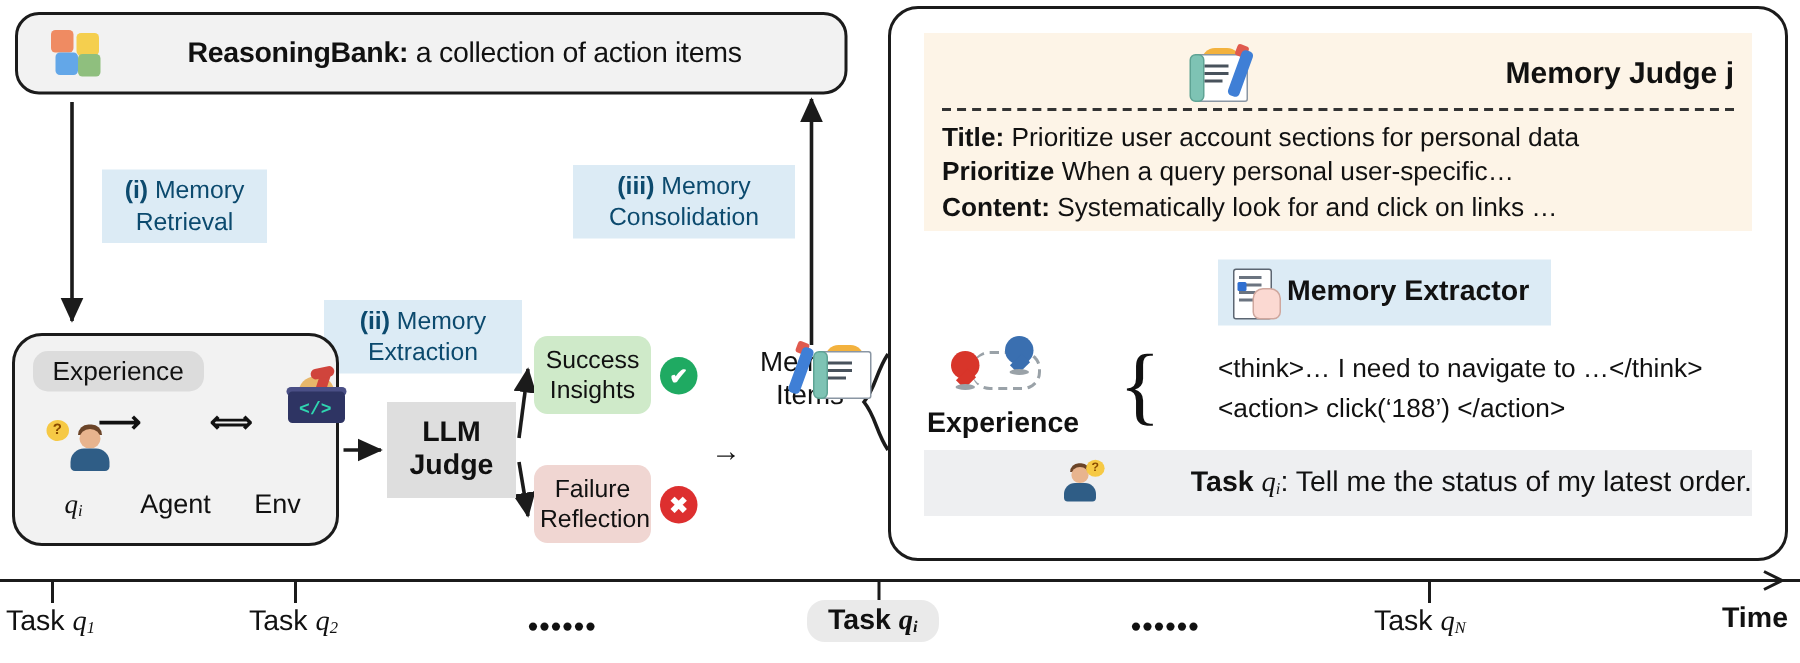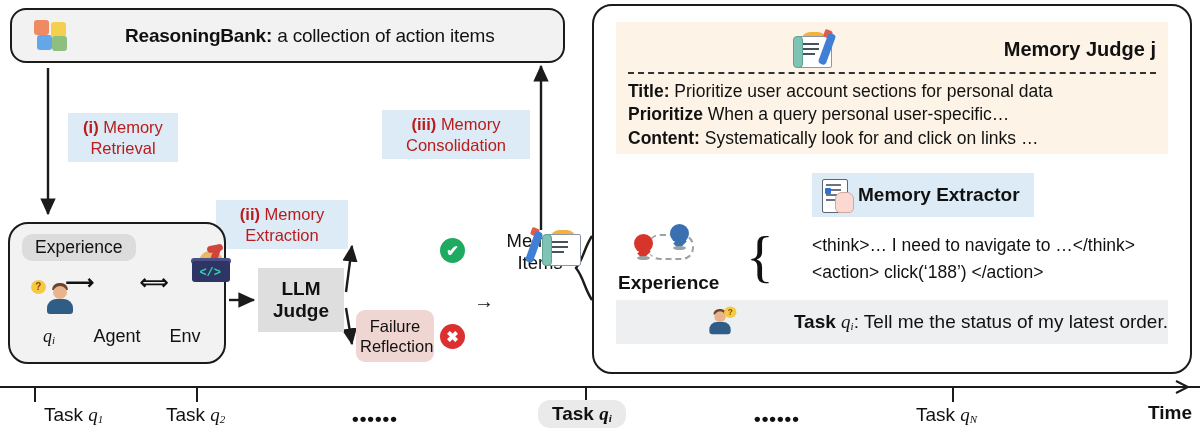--- a/index.html
+++ b/index.html
@@ -29,21 +29,21 @@
   
   .puzzle{position:relative;width:34px;height:32px;flex:none;}
   .puzzle i{position:absolute;width:15px;height:15px;border-radius:3px;display:block;}
   .puzzle i:nth-child(1){left:0;top:0;background:#ef8b62;}
   .puzzle i:nth-child(2){left:17px;top:2px;background:#f5cf4e;}
   .puzzle i:nth-child(3){left:3px;top:15px;background:#63a7e8;}
   .puzzle i:nth-child(4){left:18px;top:16px;background:#8fbf7e;}
 
   
   .bluelabel{
-    background:#dcebf5;color:#b91c1c;font-size:16.5px;line-height:1.25;
+    background:#dcebf5;color:#0c4a6e;font-size:16.5px;line-height:1.25;
     text-align:center;padding:4px 8px;box-sizing:border-box;
   }
   .bluelabel b{font-weight:bold;}
   #lbl-retrieval{left:68px;top:113px;width:110px;}
   #lbl-extraction{left:216px;top:200px;width:132px;}
   #lbl-consolidation{left:382px;top:110px;width:148px;}
 
   
   #experience-box{
     left:8px;top:222px;width:218px;height:142px;background:#f2f2f2;
@@ -273,20 +273,21 @@
     <span class="slot"><span class="ital">q</span><span class="sub ital">i</span></span>
     <span class="slot">Agent</span>
     <span class="slot">Env</span>
   </div>
 
   <div class="abs" id="llm-judge">
     <span>LLM</span>
     <span>Judge</span>
   </div>
 
+  <div class="abs outcome" id="success-insights">Success<br>Insights</div>
   <div class="abs badge" id="success-badge">✔</div>
   <div class="abs outcome" id="failure-reflection">Failure<br>Reflection</div>
   <div class="abs badge" id="failure-badge">✖</div>
 
   <div class="abs" id="mi-arrow">→</div>
   <div class="abs" id="memory-items-group">
     <span class="note">
       <span class="top"></span><span class="pg"></span><span class="roll"></span>
       <span class="ln"></span><span class="ln"></span><span class="ln"></span>
       <span class="nib"></span><span class="pen"></span>
@@ -366,21 +367,21 @@
       <span class="ital">q</span><span class="sub ital">i</span><span>:</span><span> Tell me the status of my latest order.</span>
     </span>
   </div>
 
   <div class="abs" id="timeline-line"></div>
   <div class="tick" style="left:34px;"></div>
   <div class="tick" style="left:196px;"></div>
   <div class="tick" style="left:585px;"></div>
   <div class="tick" style="left:952px;"></div>
 
-  <div class="tlabel" style="left:4px;margin-left:40px;">
+  <div class="tlabel" style="left:4px;">
     <span>Task</span>
     <span class="ital">q</span><span class="sub ital">1</span>
   </div>
   <div class="tlabel" style="left:166px;">
     <span>Task</span>
     <span class="ital">q</span><span class="sub ital">2</span>
   </div>
   <div class="dots" style="left:352px;">••••••</div>
   <div id="task-i-pill" style="left:538px;">
     <span>Task</span>

